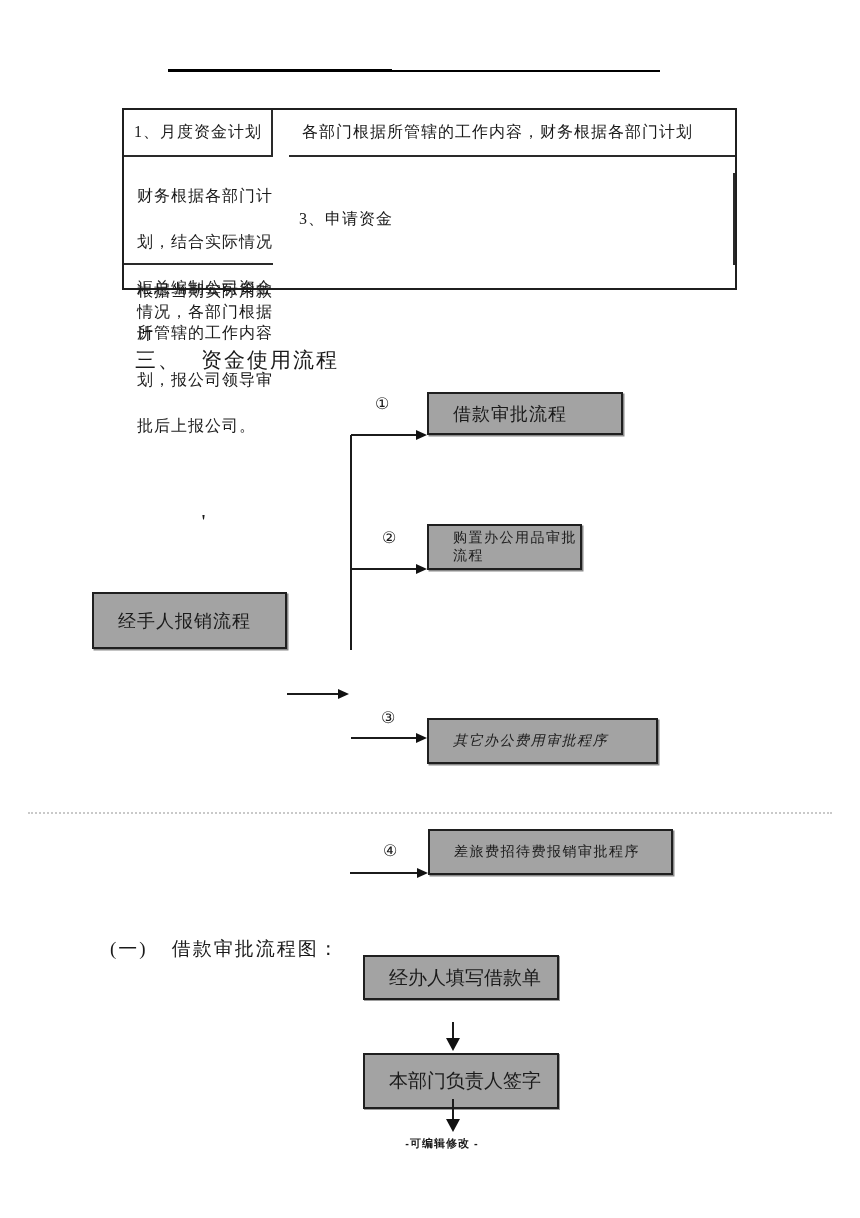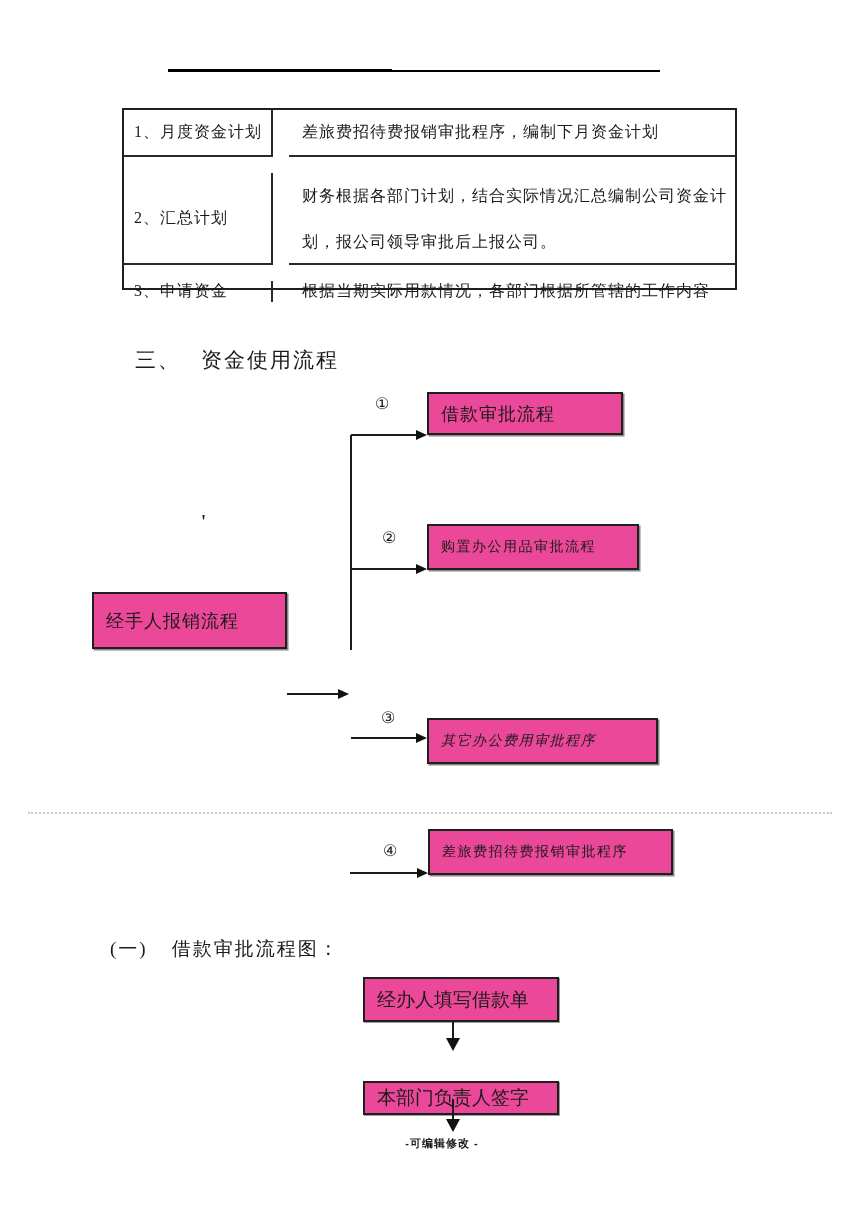--- a/index.html
+++ b/index.html
@@ -30,34 +30,34 @@
   .desc-multi .line { line-height:46px; }
 
   
   .h-sec { left:135px; top:346px; font-size:21px; letter-spacing:2px; }
   .h-sec .num { margin-right:20px; }
   .h-sub { left:110px; top:936px; font-size:19px; letter-spacing:2px; }
   .h-sub .num { margin-right:24px; }
 
   
   .fbox {
-    box-sizing:border-box; border:2px solid #1f1f1f; background:#ec4899;
-    display:flex; align-items:center; padding-left:12px;
+    box-sizing:border-box; border:2px solid #1f1f1f; background:#a3a3a3;
+    display:flex; align-items:center; padding-left:24px;
     box-shadow:1.5px 1.5px 0 rgba(40,40,40,0.55);
   }
   .fbox.big   { font-size:18px; letter-spacing:1px; }
   .fbox.small { font-size:14px; letter-spacing:1.5px; }
 
   .box-branch1 { left:427px; top:392px; width:196px; height:43px; }
-  .box-branch2 { left:427px; top:524px; width:212px; height:46px; }
+  .box-branch2 { left:427px; top:524px; width:155px; height:46px; }
   .box-branch3 { left:427px; top:718px; width:231px; height:46px;font-style:italic; }
   .box-branch4 { left:428px; top:829px; width:245px; height:46px; }
   .box-source  { left:92px;  top:592px; width:195px; height:57px; }
-  .box-step1   { left:363px; top:977px;  width:196px; height:45px; }
-  .box-step2   { left:363px; top:1081px; width:196px; height:34px; }
+  .box-step1   { left:363px; top:955px;  width:196px; height:45px; }
+  .box-step2   { left:363px; top:1053px; width:196px; height:56px; }
   .box-step1, .box-step2 { box-shadow:1px 1px 0 rgba(40,40,40,0.45); font-size:19px; }
 
   .cnum { font-size:16px; color:#1a1a1a; }
   .cnum1 { left:375px; top:394px; }
   .cnum2 { left:382px; top:528px; }
   .cnum3 { left:381px; top:708px; }
   .cnum4 { left:383px; top:841px; }
 
   
   .vline { left:350px; top:435px; width:2px; height:215px; background:#1b1b1b; }
@@ -95,23 +95,22 @@
 </head>
 <body>
 
 <div class="page">
 
   <div class="abs rule-a"></div>
   <div class="abs rule-b"></div>
 
   <div class="abs plan-table">
     <div class="cell label row-border">1、月度资金计划</div>
-    <div class="cell desc row-border">差旅费招待费报销审批程序，编制下月资金计划</div>
+    <div class="cell desc row-border">各部门根据所管辖的工作内容，财务根据各部门计划</div>
 
-    <div class="cell label row-border">2、汇总计划</div>
     <div class="cell desc row-border desc-multi">
       <div class="line">财务根据各部门计划，结合实际情况汇总编制公司资金计</div>
       <div class="line">划，报公司领导审批后上报公司。</div>
     </div>
 
     <div class="cell label">3、申请资金</div>
     <div class="cell desc">根据当期实际用款情况，各部门根据所管辖的工作内容</div>
   </div>
 
   <div class="abs h-sec">

